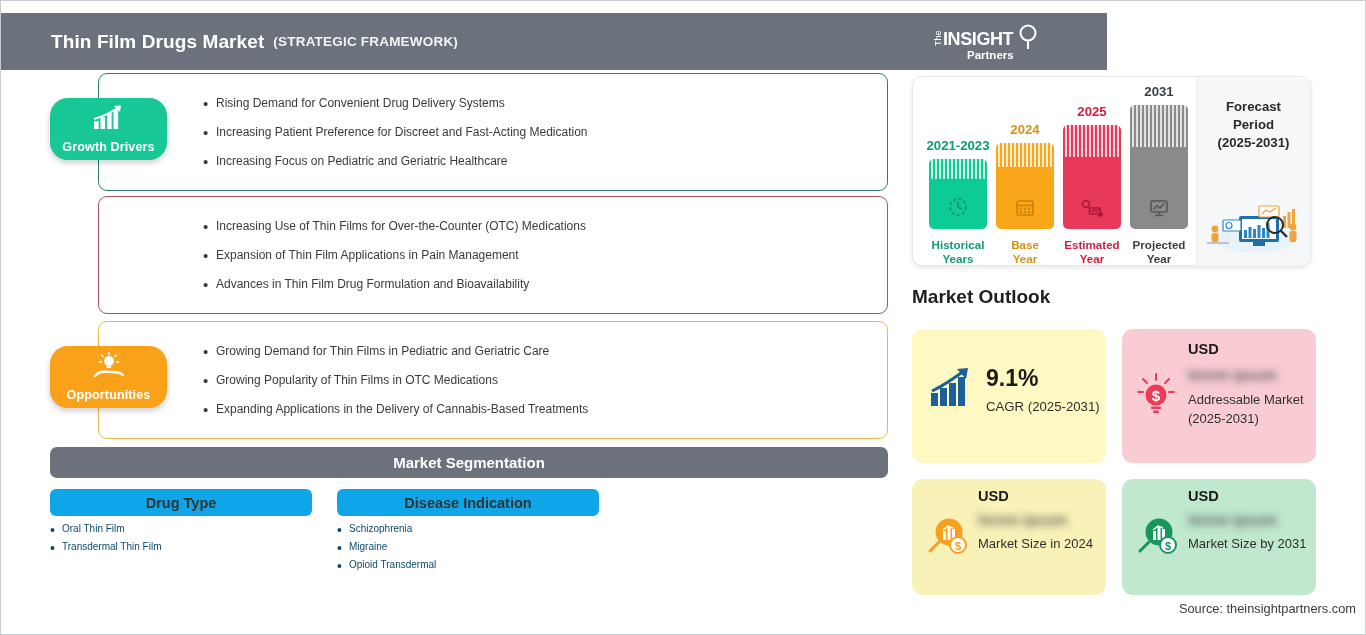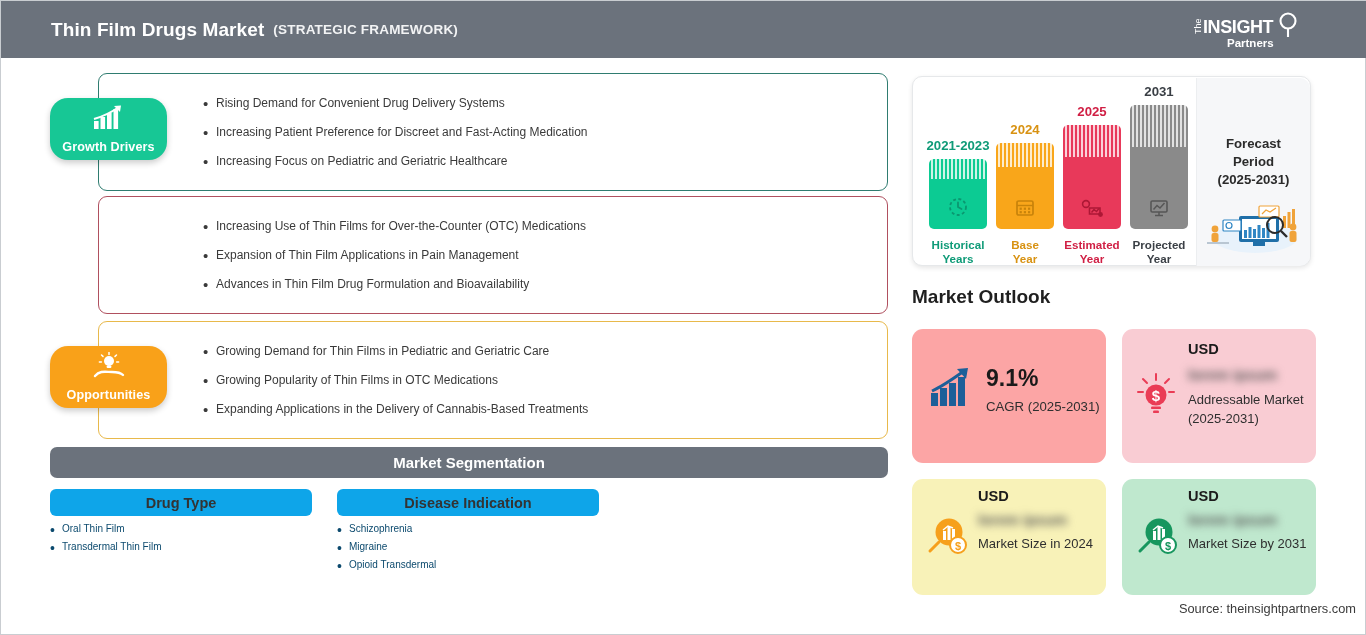--- a/index.html
+++ b/index.html
@@ -12,21 +12,21 @@
   }
   .canvas{
     position:relative;width:1366px;height:635px;
     box-sizing:border-box;
     border:1px solid #c9cdd1;
     background:#fff;
   }
 
   
   .header{
-    position:absolute;left:0;top:0;width:1366px;height:57px;
+    position:absolute;left:0;top:12px;width:1106px;height:57px;
     background:#6b727c;
     display:flex;align-items:center;
   }
   .header-title-wrap{
     position:absolute;left:50px;top:0;height:57px;
     display:flex;align-items:center;gap:9px;
   }
   .header-title{
     font-size:19px;font-weight:bold;color:#ffffff;letter-spacing:.1px;
   }
@@ -133,32 +133,32 @@
     position:absolute;left:50%;transform:translateX(-50%);bottom:7px;opacity:.85;
   }
 
   .fc-right{
     position:absolute;right:0;top:1px;width:113px;height:188px;
     background:#f6f7f9;border-left:1px solid #eceef0;
     border-radius:0 10px 10px 0;
   }
   .fc-title{
     position:absolute;left:0;top:20px;width:100%;text-align:center;
-    font-size:13.2px;font-weight:bold;color:#2b2b2b;line-height:1.35;white-space:pre-line;margin-top:37px;
+    font-size:13.2px;font-weight:bold;color:#2b2b2b;line-height:1.35;white-space:pre-line;
   }
   .fc-illus{position:absolute;left:6px;bottom:8px;}
 
   .mo-title{
     position:absolute;left:11px;top:228px;font-size:19px;font-weight:bold;color:#1f1f1f;
   }
 
   .mcard{
     position:absolute;border-radius:11px;box-sizing:border-box;
   }
-  .mcard.c1{left:11px;top:271px;width:194px;height:134px;background:#fca5a5;}
+  .mcard.c1{left:11px;top:271px;width:194px;height:134px;background:#fef9c3;}
   .mcard.c2{left:221px;top:271px;width:194px;height:134px;background:#f9ccd3;}
   .mcard.c3{left:11px;top:421px;width:194px;height:116px;background:#f8f2b8;}
   .mcard.c4{left:221px;top:421px;width:194px;height:116px;background:#bfe8ce;}
 
   .cagr-inner{
     position:absolute;left:16px;top:38px;display:flex;align-items:flex-start;gap:10px;
   }
   .cagr-val{font-size:23px;font-weight:bold;color:#1a1a1a;line-height:1;}
   .cagr-cap{font-size:13.2px;color:#2f2f2f;margin-top:9px;line-height:1.2;}
 

